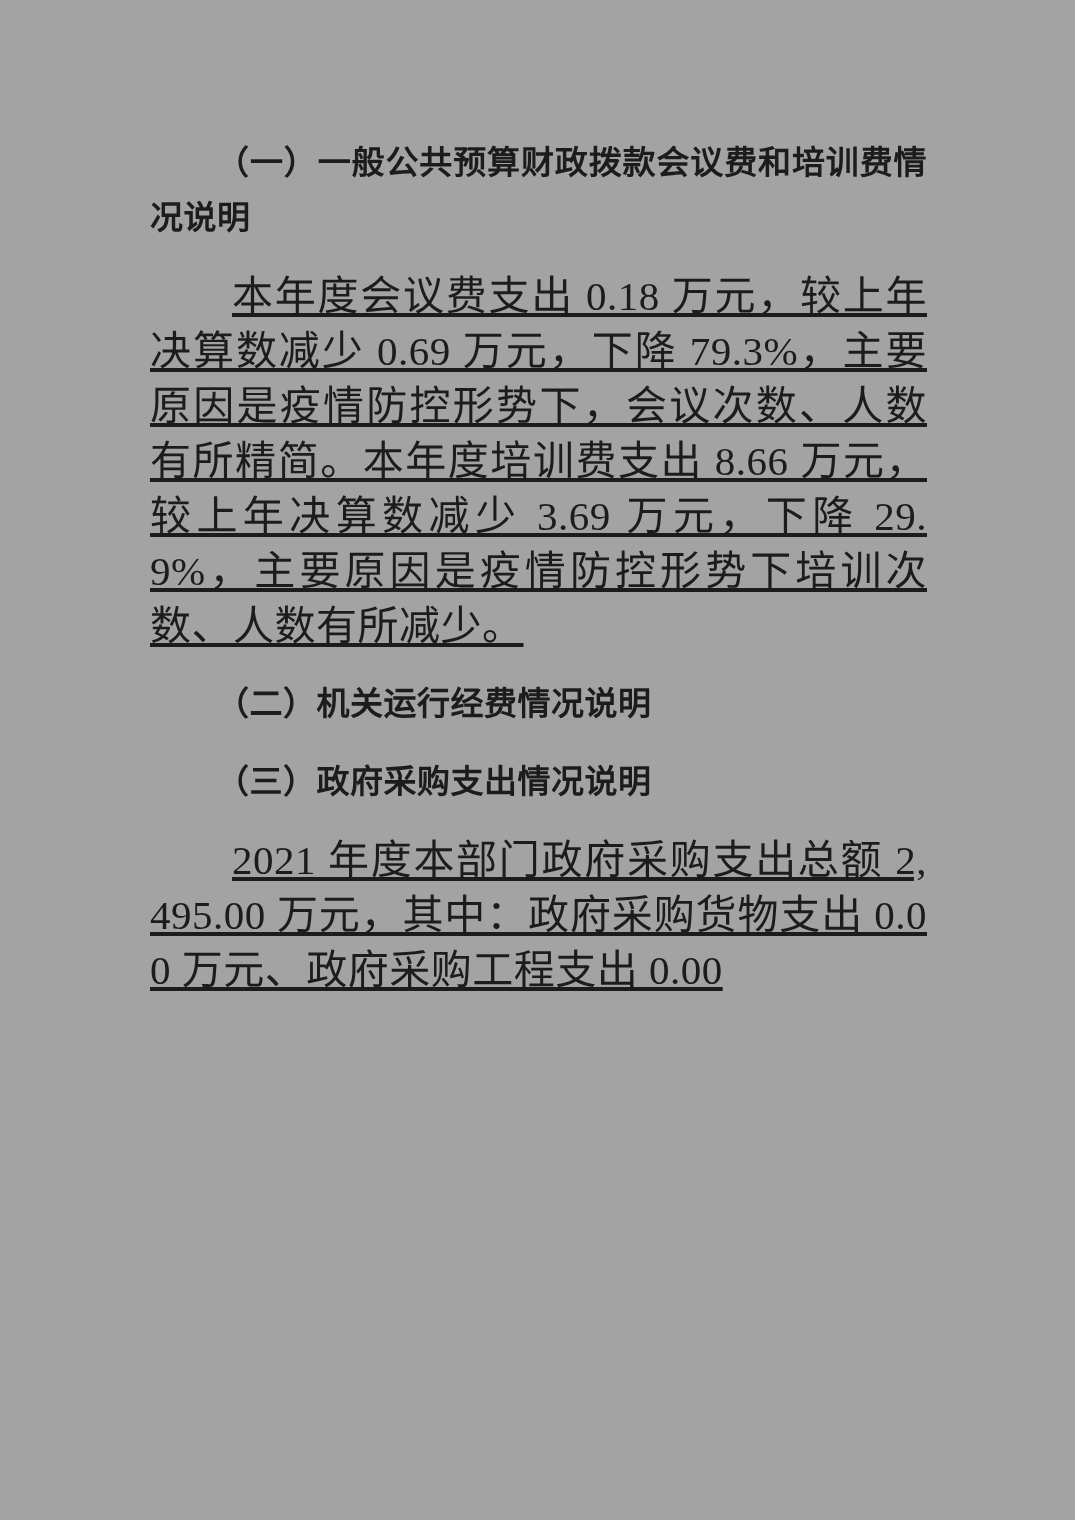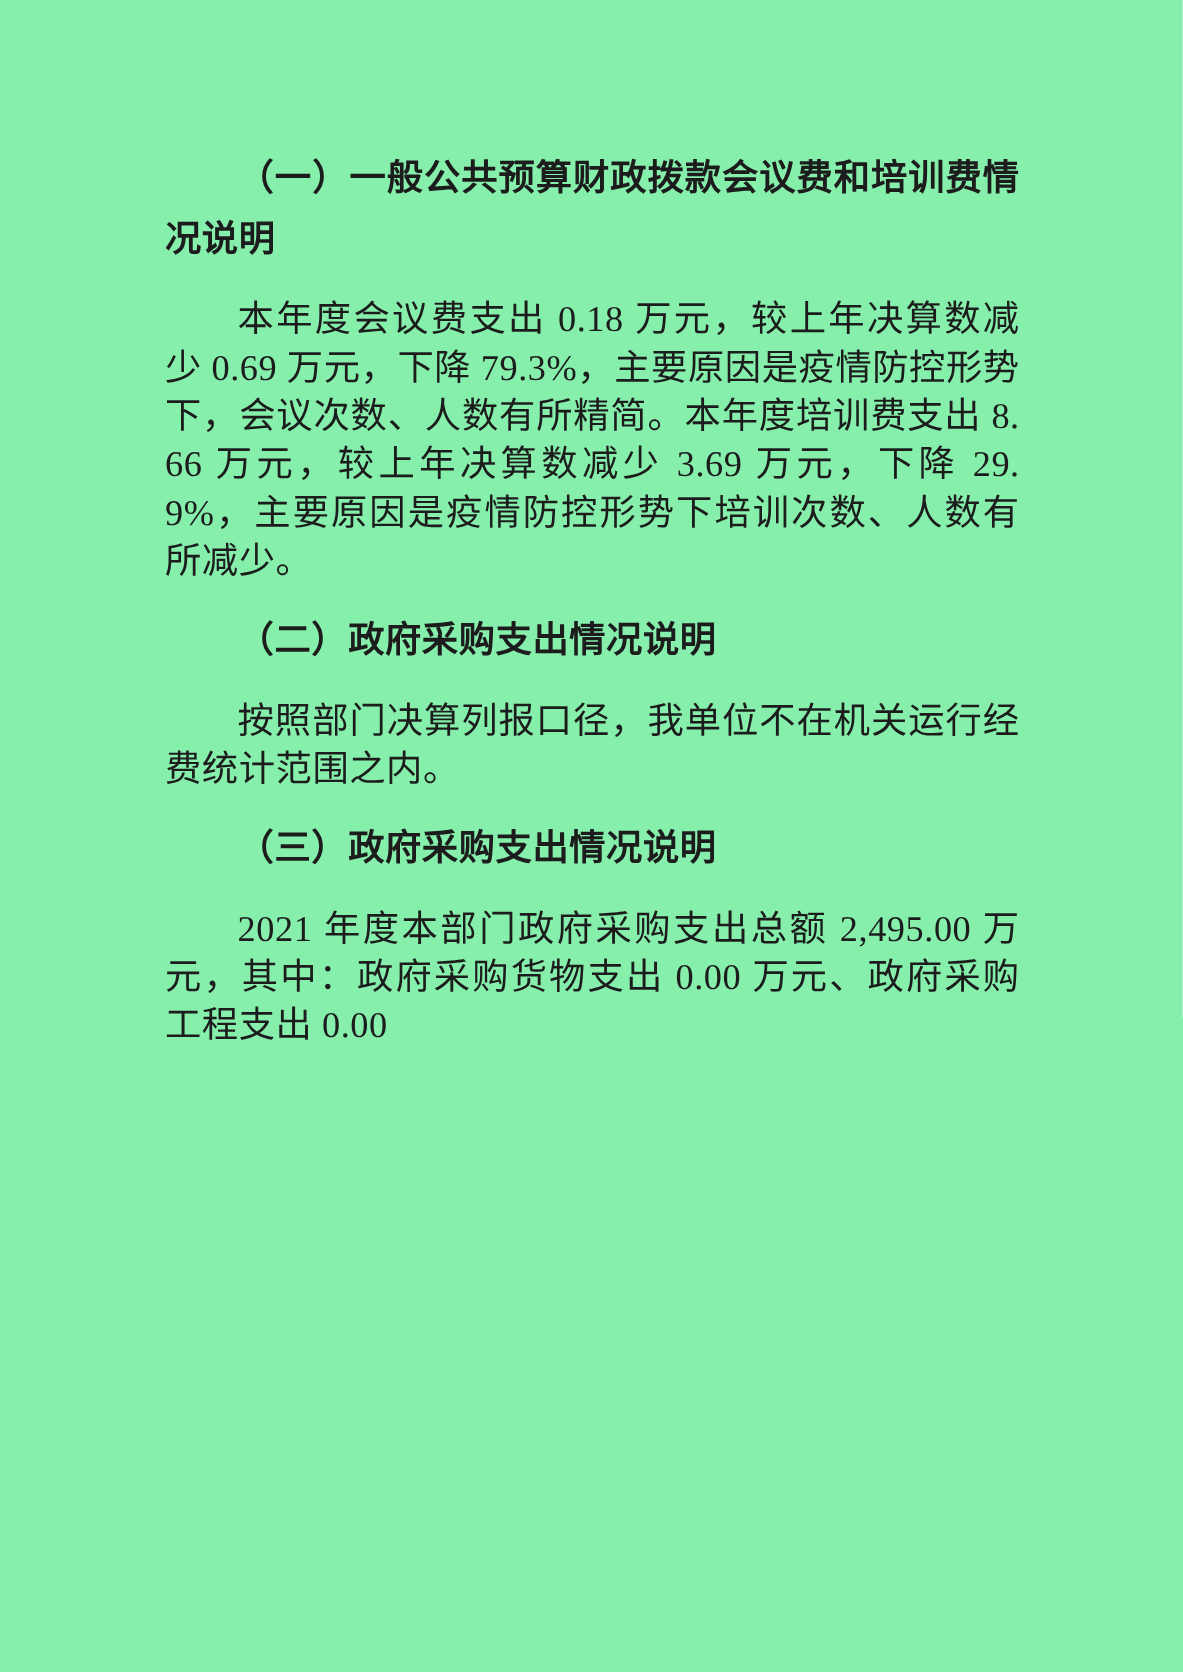--- a/index.html
+++ b/index.html
@@ -12,64 +12,64 @@
     width: 1075px;
     height: 1520px;
     overflow: hidden;
     font-family: "Liberation Serif", "DejaVu Serif", serif;
     color: #1c1c1c;
   }
 
   .page {
     width: 1075px;
     height: 1520px;
-    background: #86efac;
+    background: #a3a3a3;
     padding: 136px 148px 64px 150px;
   }
 
   .section-heading {
     font-size: 33px;
     line-height: 55px;
     font-weight: 700;
     text-indent: 2em;
     text-align: justify;
     text-justify: inter-character;
     letter-spacing: 0.5px;
     margin-top: 23px;
     word-break: break-all;
   }
 
   .section-heading.first {
     margin-top: 0;
   }
 
   .body-paragraph {
-    font-size: 33px;
-    line-height: 44px;
+    font-size: 41px;
+    line-height: 55px;
     font-weight: 400;
     text-indent: 2em;
     text-align: justify;
     text-justify: inter-character;
     letter-spacing: 0.5px;
     margin-top: 23px;
     word-break: break-all;
+    text-decoration: underline;
   }
 </style>
 </head>
 <body>
 
 <div class="page">
 
   <h2 class="section-heading first">（一）一般公共预算财政拨款会议费和培训费情况说明</h2>
 
   <p class="body-paragraph">本年度会议费支出 0.18 万元，较上年决算数减少 0.69 万元，下降 79.3%，主要原因是疫情防控形势下，会议次数、人数有所精简。本年度培训费支出 8.66 万元，较上年决算数减少 3.69 万元，下降 29.9%，主要原因是疫情防控形势下培训次数、人数有所减少。</p>
 
-  <h2 class="section-heading">（二）政府采购支出情况说明</h2>
+  <h2 class="section-heading">（二）机关运行经费情况说明</h2>
 
-  <p class="body-paragraph">按照部门决算列报口径，我单位不在机关运行经费统计范围之内。</p>
 
   <h2 class="section-heading">（三）政府采购支出情况说明</h2>
 
 
 
   <p class="body-paragraph">2021 年度本部门政府采购支出总额 2,495.00 万元，其中：政府采购货物支出 0.00 万元、政府采购工程支出 0.00</p>
 
 </div>
 
 </body></html>

